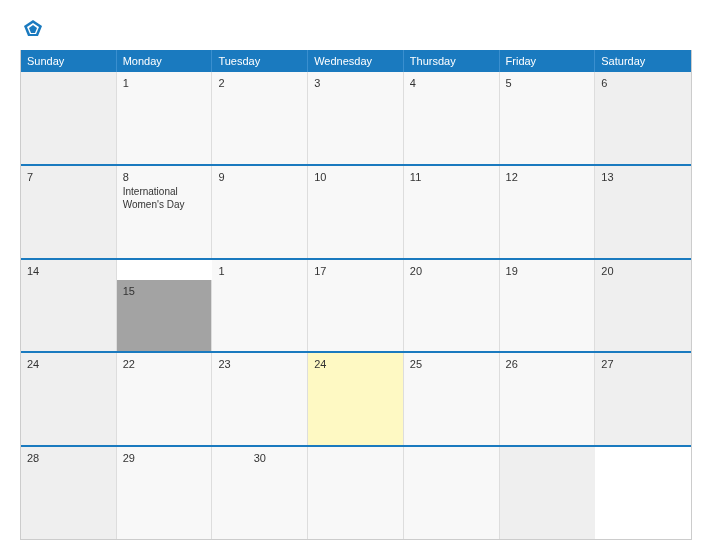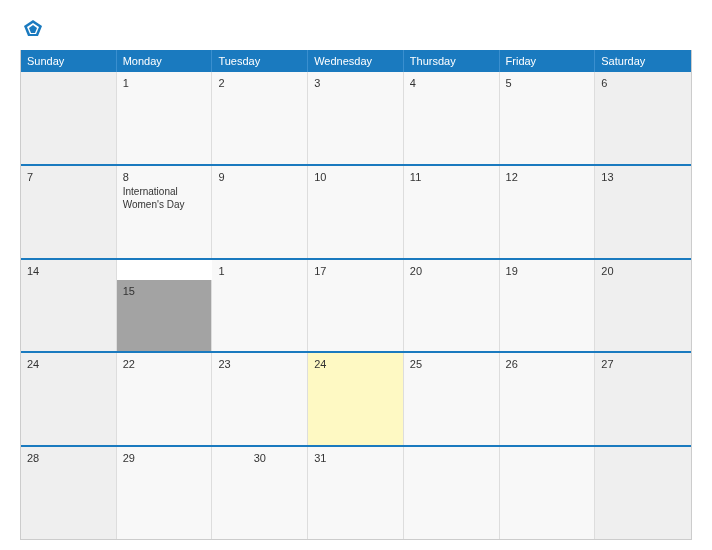--- a/index.html
+++ b/index.html
@@ -265,22 +265,19 @@
         <div class="cal-week">
           <div class="cal-cell" style="background: rgb(239, 239, 239);">
             <span class="day-number">28</span>
           </div>
           <div class="cal-cell" style="background: rgb(248, 248, 248);">
             <span class="day-number">29</span>
           </div>
           <div class="cal-cell" style="background: rgb(248, 248, 248); text-align: center;">
             <span class="day-number">30</span>
           </div>
-          <div class="cal-cell" style="background: rgb(248, 248, 248);">
-            <span class="day-number">31</span>
-          </div>
           <div class="cal-cell" style="background: rgb(248, 248, 248);"></div>
           <div class="cal-cell" style="background: rgb(248, 248, 248);"></div>
           <div class="cal-cell" style="background: rgb(239, 239, 239);"></div>
         </div>
       </div>
   </div>
 </div>
 
 </body></html>

